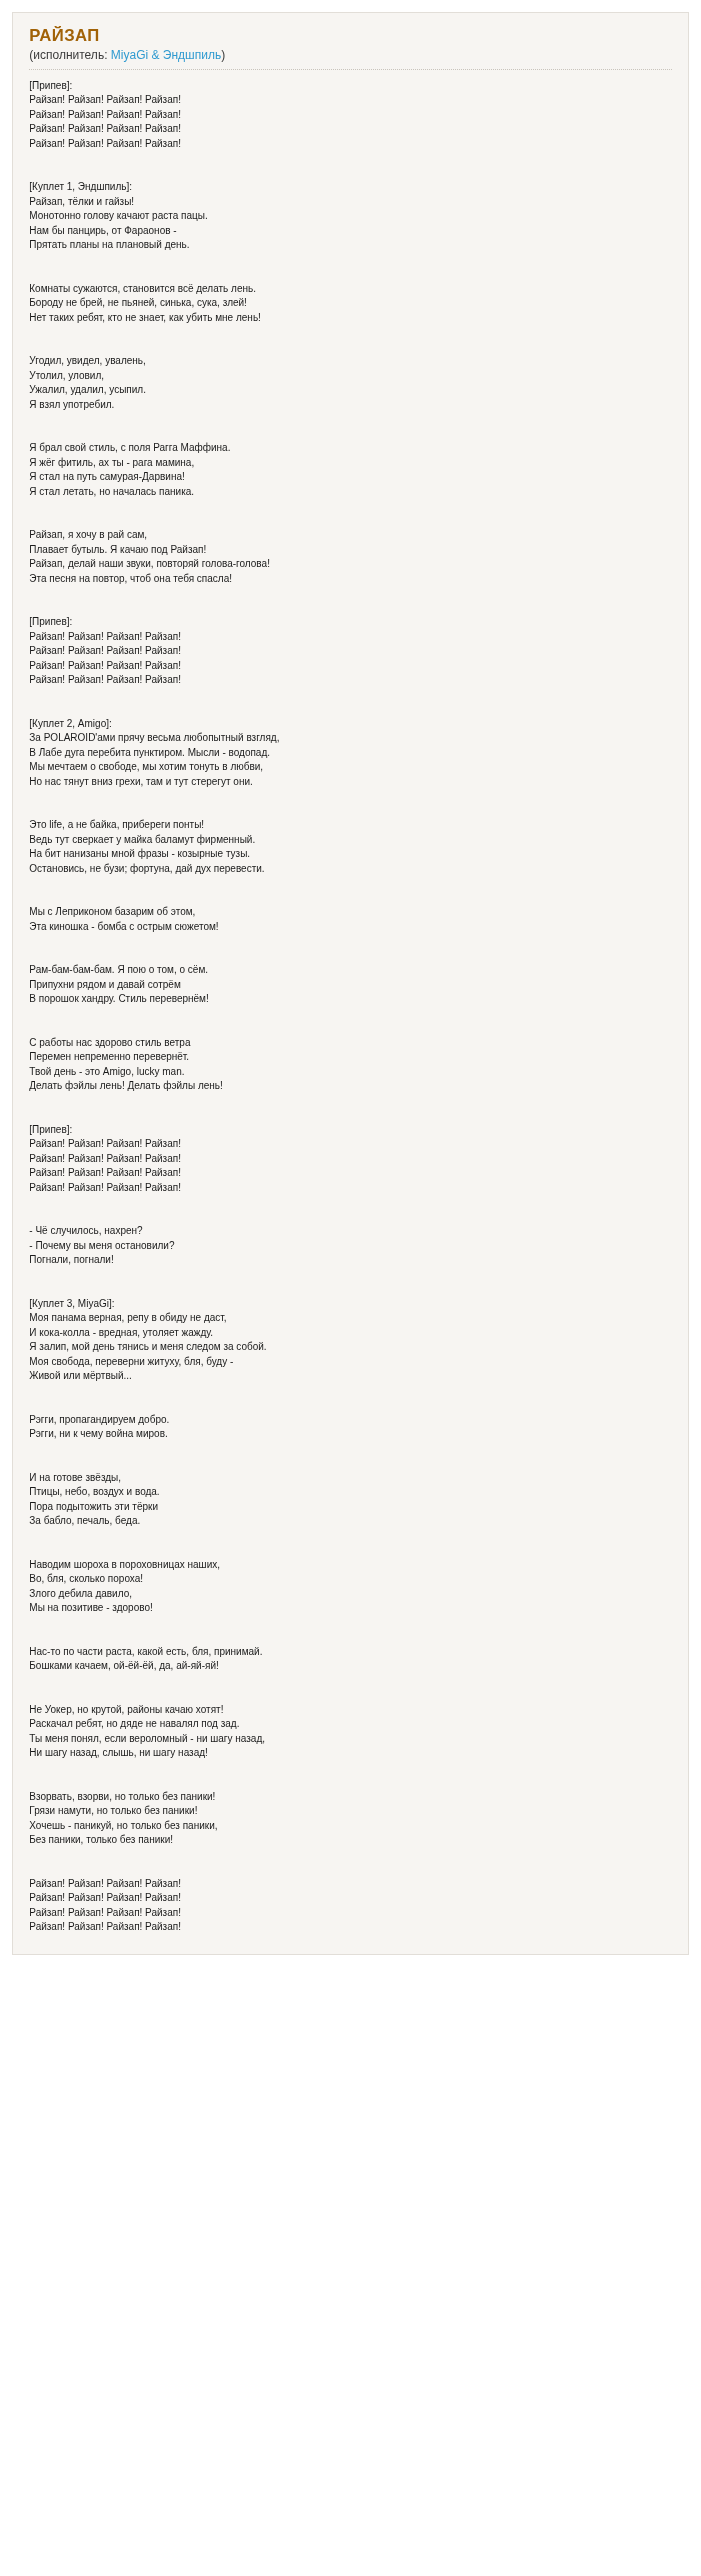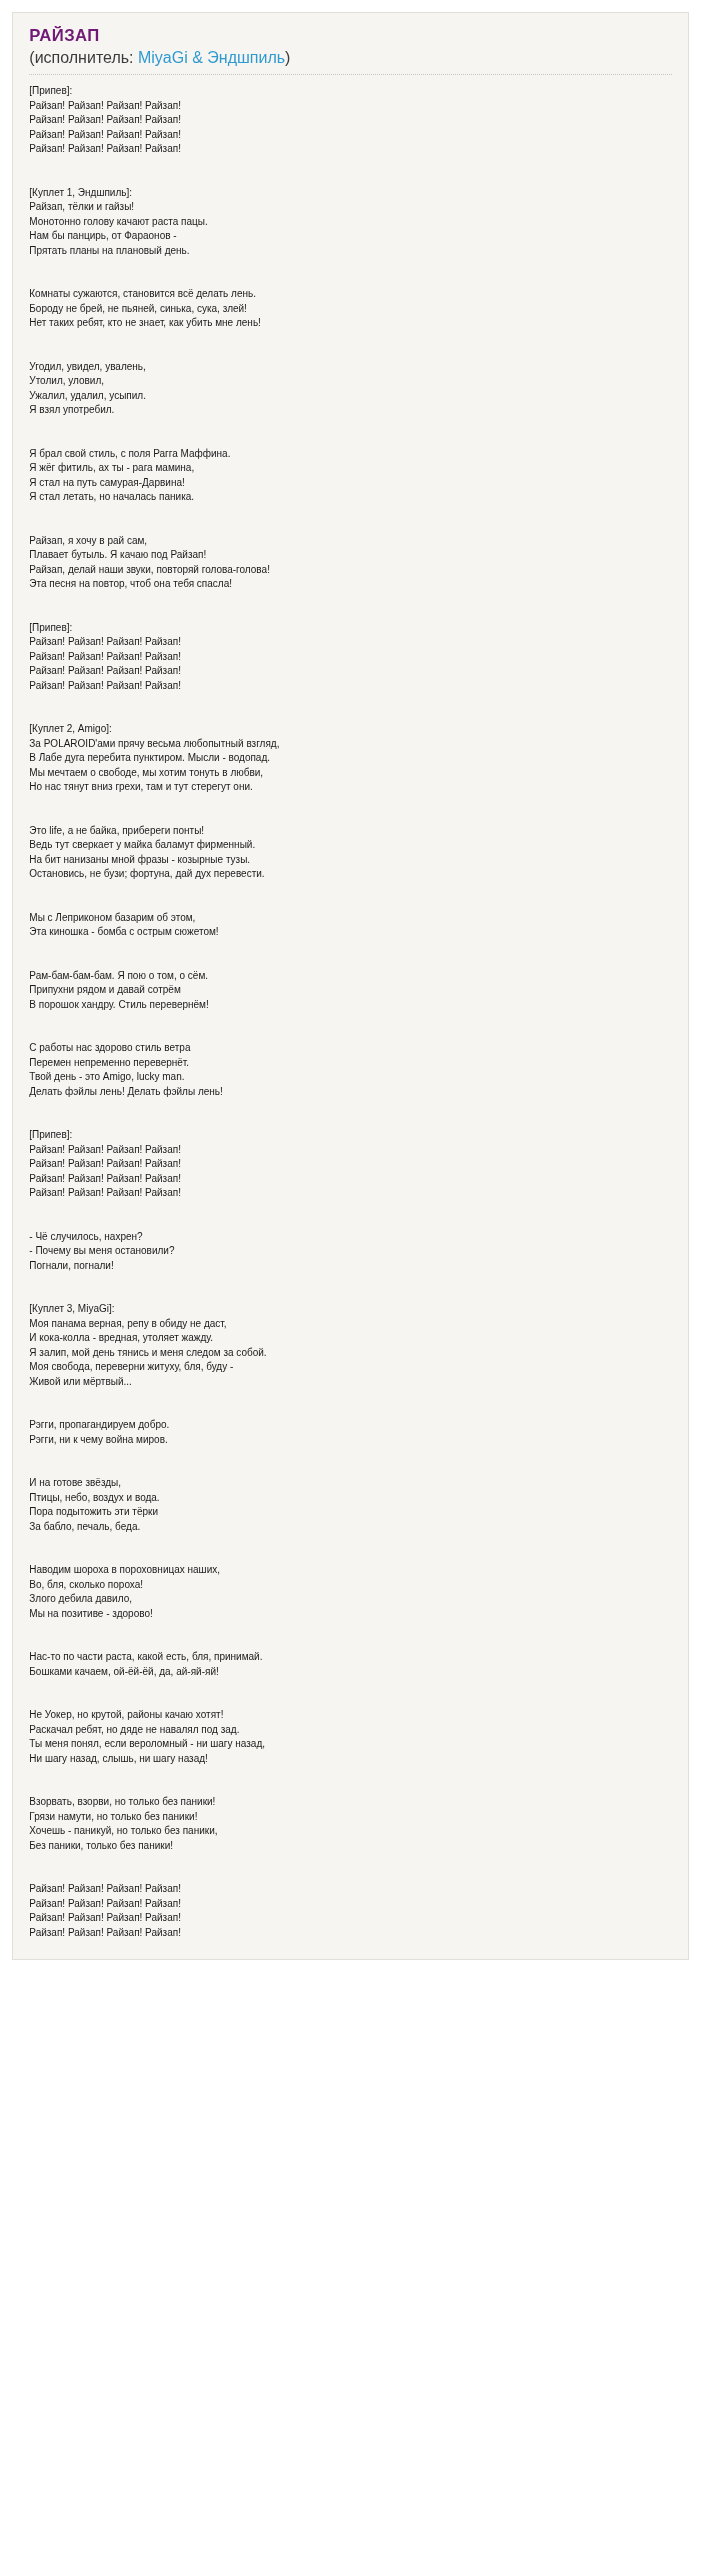--- a/index.html
+++ b/index.html
@@ -18,29 +18,29 @@
     padding: 12.3px 0 0 0;
   }
   .card {
     margin: 0 12.3px 0 12.3px;
     background: #f7f5f2;
     border: 0.9px solid #e2ded8;
     box-sizing: border-box;
     padding: 14px 16px 19px 16px;
   }
   .title {
-    color: #701a75;
+    color: #a16207;
     font-size: 16.7px;
     font-weight: bold;
     letter-spacing: 0.4px;
     margin: 0 0 2.6px 0;
     line-height: 1.1;
   }
   .subtitle {
-    font-size: 16px;
+    font-size: 12px;
     color: #3b3b3b;
     margin: 0 0 1.8px 0;
     line-height: 1.3;
   }
   .subtitle .artist-link {
     color: #2f9ad0;
     text-decoration: none;
   }
   .divider {
     border: none;

